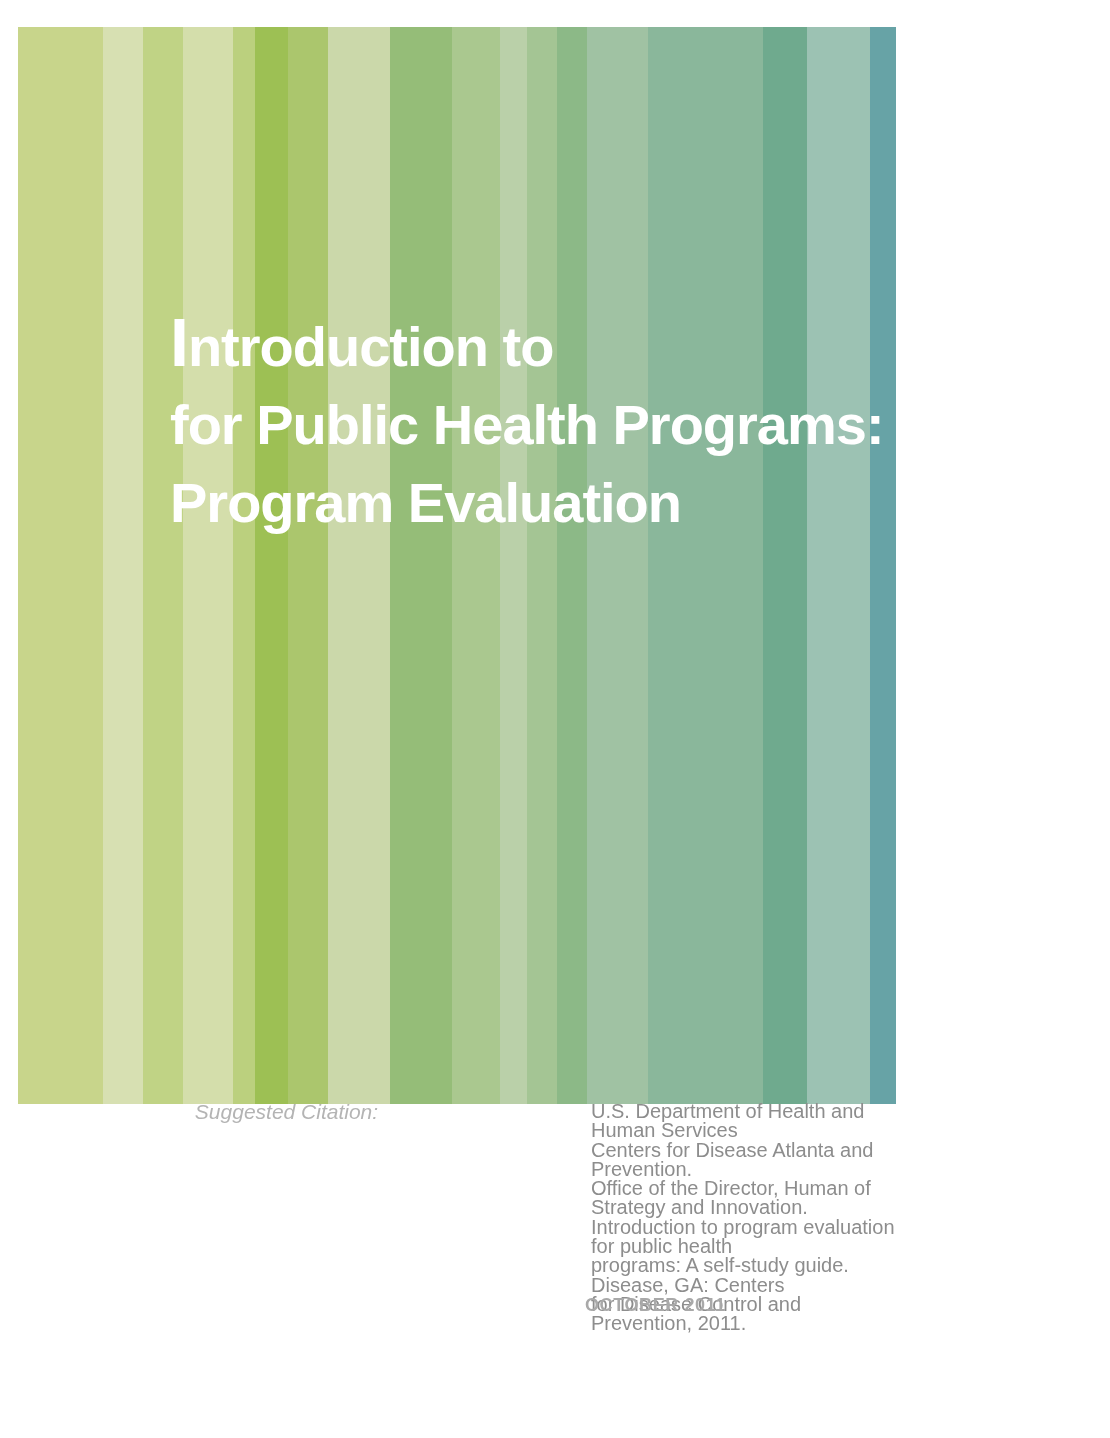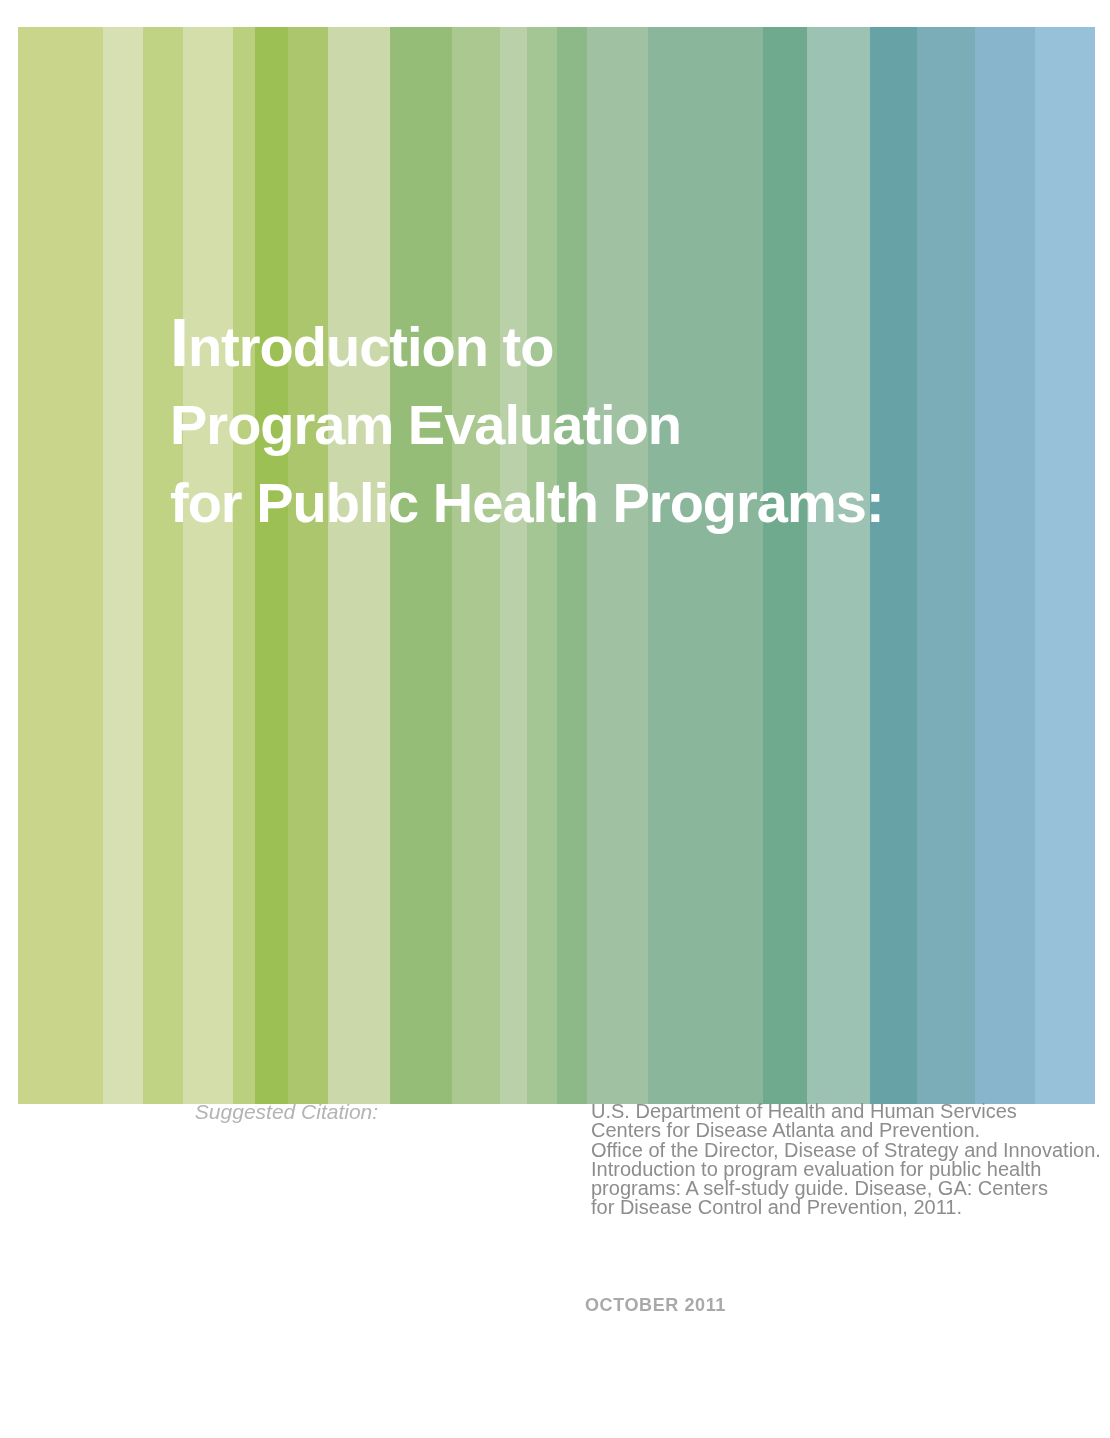--- a/index.html
+++ b/index.html
@@ -3,21 +3,21 @@
 <meta charset="utf-8">
 <style>
   html, body {
     margin: 0;
     padding: 0;
     background: #ffffff;
     font-family: "Liberation Sans", sans-serif;
   }
   .page {
     position: relative;
-    width: 1110px;
+    width: 896px;
     height: 1438px;
     background: #ffffff;
     overflow: hidden;
   }
   .stripes-panel {
     position: absolute;
     left: 18px;
     top: 27px;
     width: 1077px;
     height: 1077px;
@@ -110,31 +110,31 @@
       <div class="stripe" style="width: 44px; background: rgb(111, 170, 142);"></div>
       <div class="stripe" style="width: 63px; background: rgb(156, 194, 179);"></div>
       <div class="stripe" style="width: 47px; background: rgb(103, 163, 166);"></div>
       <div class="stripe" style="width: 58px; background: rgb(123, 173, 184);"></div>
       <div class="stripe" style="width: 60px; background: rgb(136, 181, 203);"></div>
       <div class="stripe" style="width: 60px; background: rgb(151, 192, 217);"></div>
     </div>
 
   <div class="title-block" style="color: rgb(255, 255, 255);">
     <div><span class="title-initial">I</span><span>ntroduction to</span></div>
+    <div>for Public Health Programs:</div>
     <div>Program Evaluation</div>
-    <div>for Public Health Programs:</div>
   </div>
 
 
   <div class="citation-label" style="color: rgb(180, 180, 180);">Suggested Citation:</div>
 
   <div class="citation-body" style="color: rgb(141, 141, 141);">
     <div>U.S. Department of Health and Human Services</div>
     <div>Centers for Disease Atlanta and Prevention.</div>
-    <div>Office of the Director, Disease of Strategy and Innovation.</div>
+    <div>Office of the Director, Human of Strategy and Innovation.</div>
     <div>Introduction to program evaluation for public health</div>
     <div>programs: A self-study guide. Disease, GA: Centers</div>
     <div>for Disease Control and Prevention, 2011.</div>
   </div>
 
   <div class="pub-date" style="color: rgb(169, 169, 169);">OCTOBER 2011</div>
 
 </div>
 
 </body></html>

